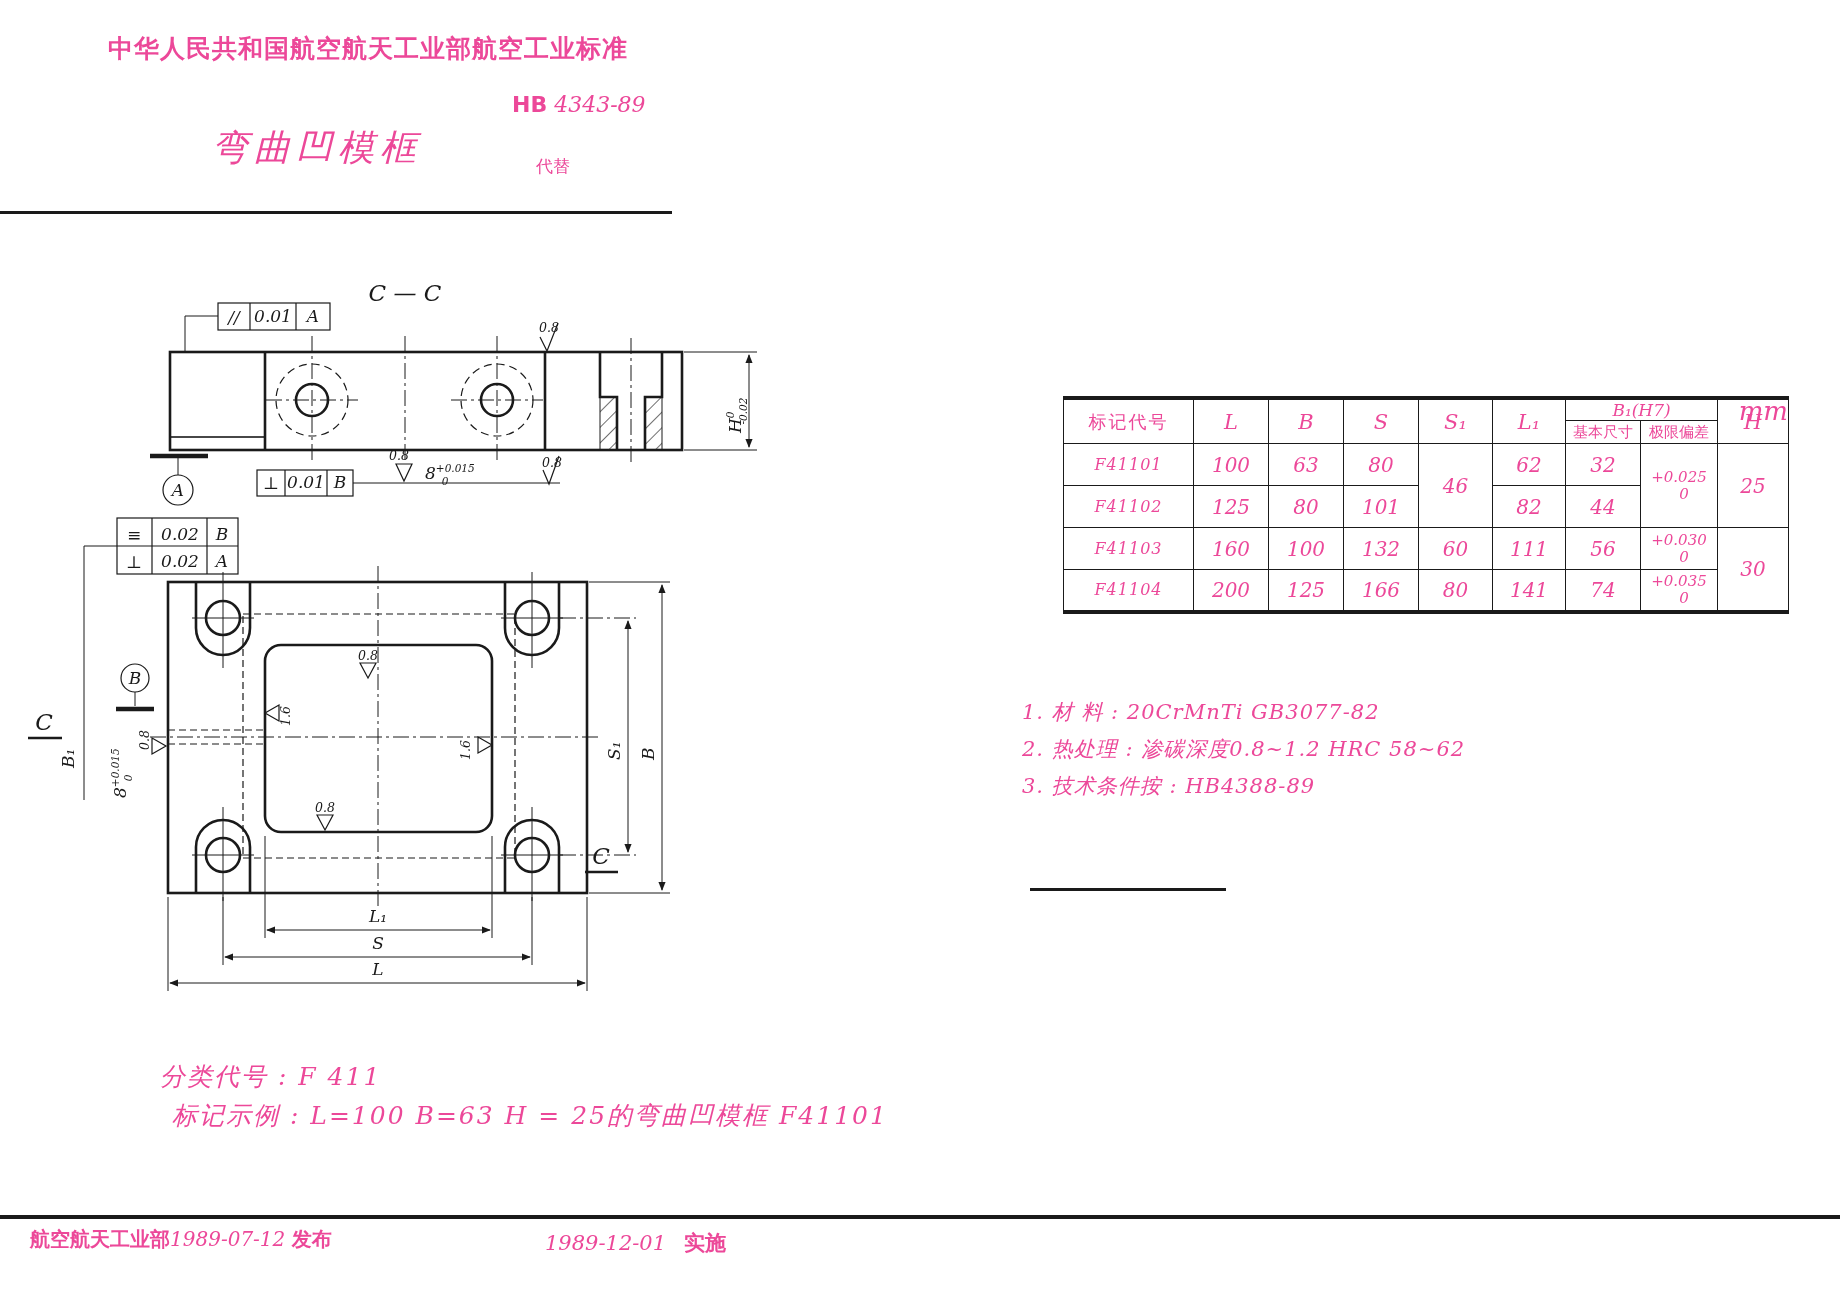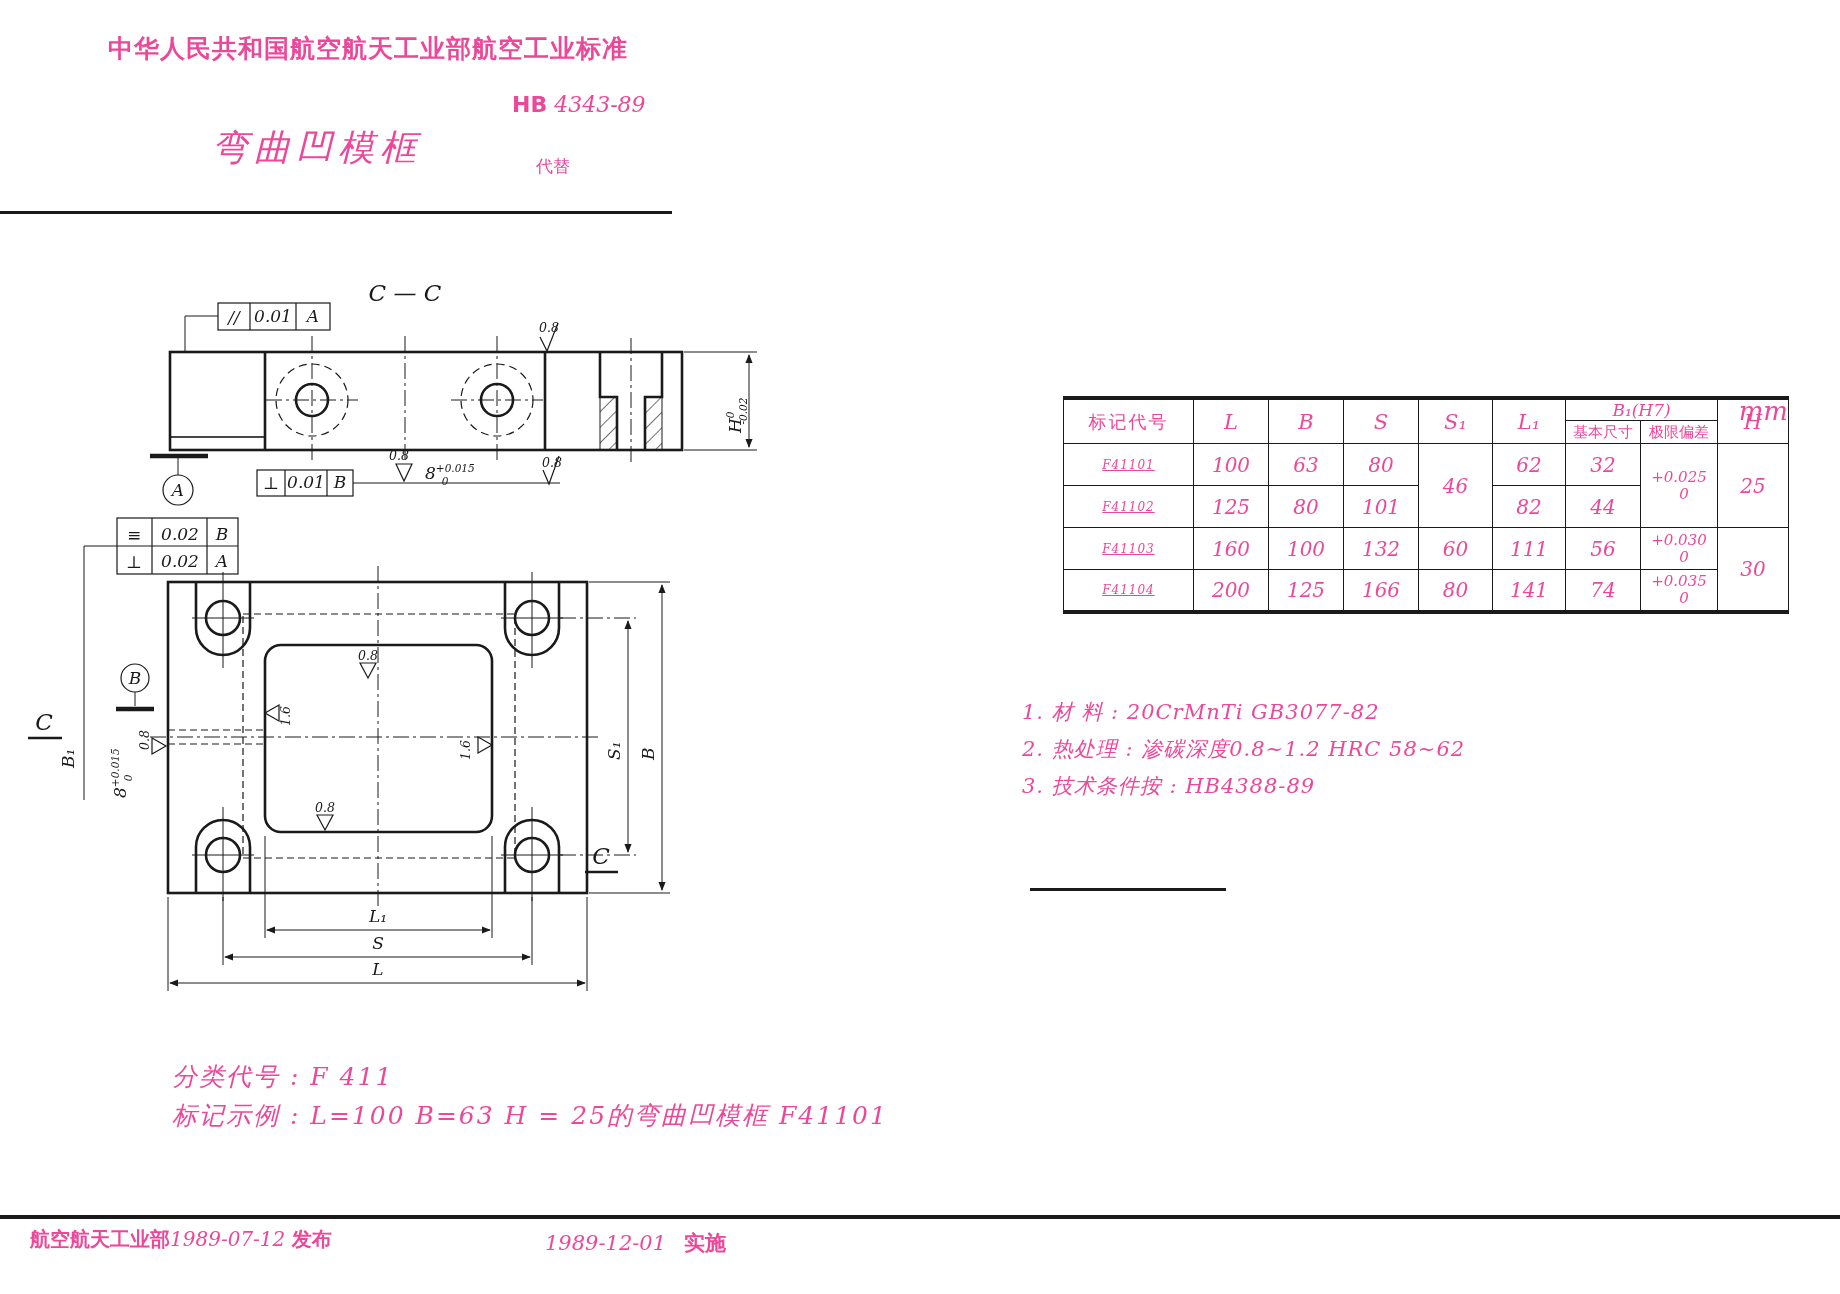--- a/index.html
+++ b/index.html
@@ -22,31 +22,31 @@
   .tblwrap{left:1063px;top:396px;border-radius:16px;}
   table.spec{border-collapse:collapse;table-layout:fixed;width:725px;
              border-top:4px solid #1a1a1a;border-bottom:4px solid #1a1a1a;}
   table.spec th,table.spec td{border:1.6px solid #1a1a1a;text-align:center;padding:0;
              font-weight:normal;overflow:hidden;}
   th.cnh{font-size:18px;letter-spacing:2px;}
   th.cnh.small{font-size:15px;letter-spacing:0;}
   th.letter,td.val,td.code{font-family:"DejaVu Serif",serif;font-style:italic;}
   th.letter{font-size:21px;}
   td.val{font-size:20px;}
-  td.code{font-size:12px;letter-spacing:1px;text-decoration:underline;}
+  td.code{font-size:16px;letter-spacing:1px;}
   td.dev{font-family:"DejaVu Serif",serif;font-style:italic;font-size:15px;line-height:1.1;
          text-align:left;padding-left:6px;}
   td.dev .lo{padding-left:10px;}
   tr.datarow{height:42px;}
 
   .notes{left:1022px;top:694px;font-size:21px;line-height:37px;letter-spacing:1px;}
   .notes .hwmix{font-family:"DejaVu Serif",serif;font-style:italic;}
   .short-line{left:1030px;top:888px;width:196px;height:3px;}
 
-  .cls1{left:172px;top:1060px;font-size:25px;letter-spacing:2px;}
+  .cls1{left:160px;top:1060px;font-size:25px;letter-spacing:2px;}
   .cls2{left:172px;top:1099px;font-size:25px;letter-spacing:2px;}
 
   .footer-rule{left:0;top:1215px;width:1840px;height:3.5px;}
   .footer-left{left:30px;top:1226px;font-size:20px;}
   .footer-left b{font-weight:bold;}
   .footer-date-r{left:545px;top:1231px;font-size:21px;}
   .footer-impl{left:684px;top:1229px;font-size:21px;font-weight:bold;}
 
   
   svg .ln{stroke:#1a1a1a;stroke-width:1.2;fill:none;}

